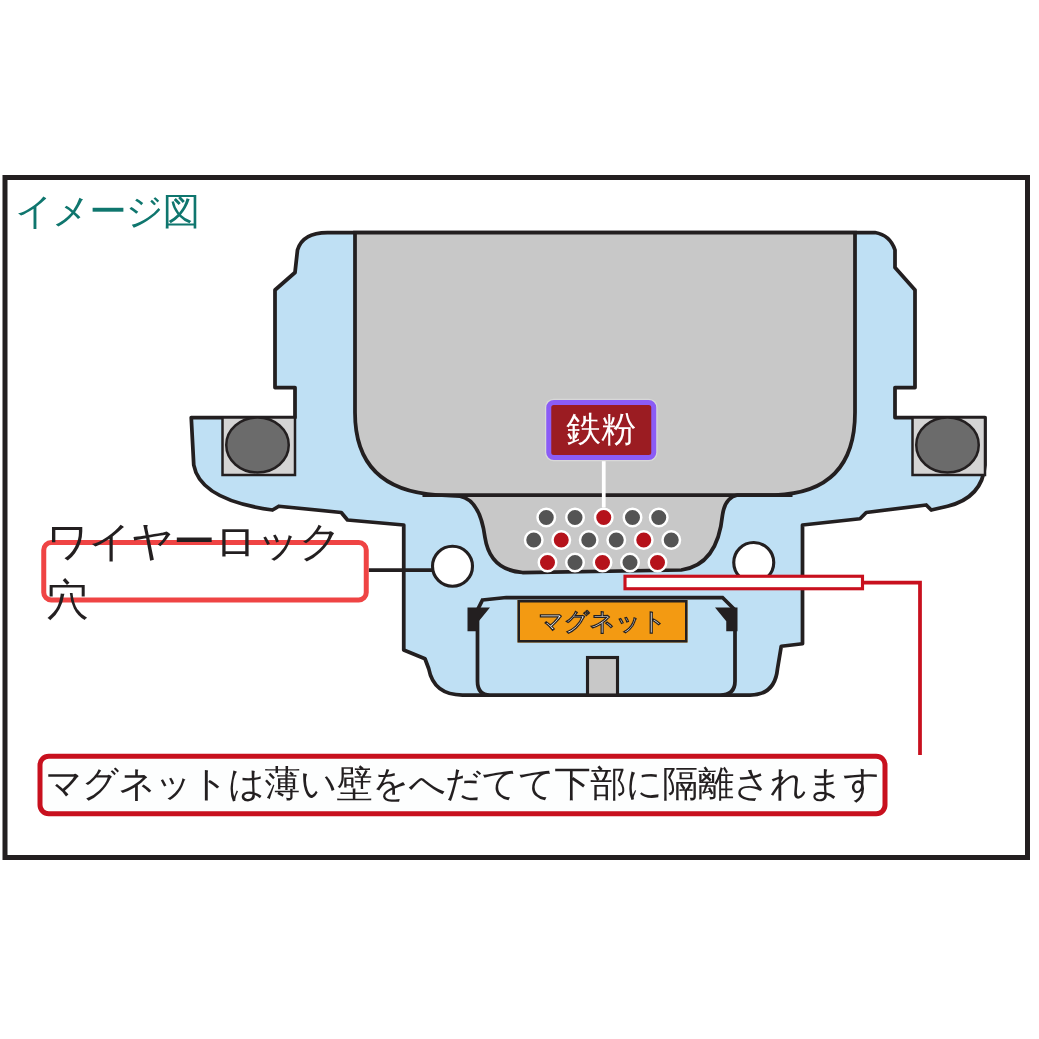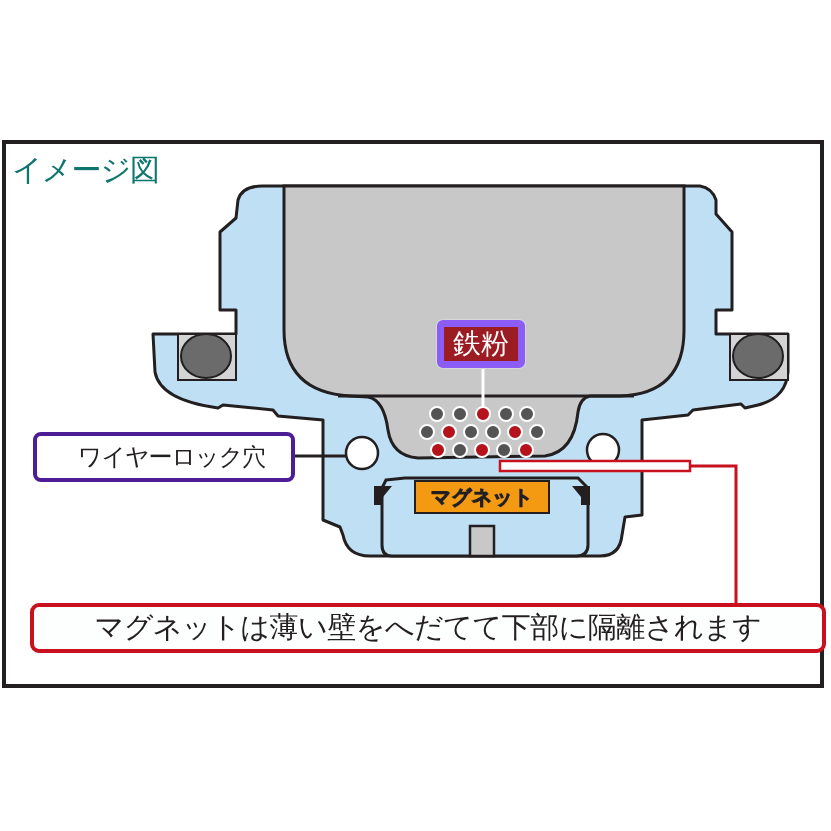--- a/index.html
+++ b/index.html
@@ -5,29 +5,29 @@
     html, body { margin: 0; padding: 0; background: #ffffff; }
     body { width: 831px; height: 831px; position: relative; overflow: hidden;
            font-family: "DejaVu Sans", "Liberation Sans", sans-serif; }
     .frame { position: absolute; left: 2px; top: 140px; width: 822px; height: 548px;
              border: 4px solid #231f20; background: #ffffff; box-sizing: border-box; }
     .title { position: absolute; left: 12px; top: 152px; font-size: 30px; color: #0f766e;
              letter-spacing: -1px; line-height: 36px; }
     svg.diagram { position: absolute; left: 0; top: 0; }
     .label-box { position: absolute; box-sizing: border-box; background: #ffffff;
                  display: flex; align-items: center; justify-content: center; color: #231f20; }
-    .wire-label { left: 33px; top: 432px; width: 262px; height: 50px; border: 4px solid #4c1d95;
-                  border-radius: 8px; font-size: 24px; letter-spacing: -1px; padding-left: 15px; }
-    .caption { left: 30px; top: 603px; width: 796px; height: 50px; border: 4px solid #c8101e;
+    .wire-label { left: 33px; top: 432px; width: 262px; height: 50px; border: 4px solid #ef4444;
+                  border-radius: 8px; font-size: 34px; letter-spacing: -1px; }
+    .caption { left: 30px; top: 603px; width: 680px; height: 50px; border: 4px solid #c8101e;
                border-radius: 9px; font-size: 29px; letter-spacing: -0.5px; background: #fdfefe; }
     .iron-label { left: 437px; top: 320px; width: 88px; height: 48px; background: #9b1c22;
-                  border: 7px solid #8b5cf6; border-radius: 6px; color: #ffffff; font-size: 28px;
+                  border: 4px solid #8b5cf6; border-radius: 6px; color: #ffffff; font-size: 28px;
                   box-shadow: 0 0 0 1px #d8d8d8; }
     .magnet-label { left: 414px; top: 480px; width: 136px; height: 34px; background: #f39a12;
-                    border: 2px solid #231f20; color: #ffffff; font-size: 20px; font-weight: bold;
+                    border: 2px solid #231f20; color: #ffffff; font-size: 20px; font-weight: normal;
                     -webkit-text-stroke: 1px #231f20; letter-spacing: 0px; }
   </style>
 </head>
 <body>
 
 <div class="frame"></div>
 <div class="title">イメージ図</div>
 
 <svg class="diagram" width="831" height="831" viewBox="0 0 831 831">
 

